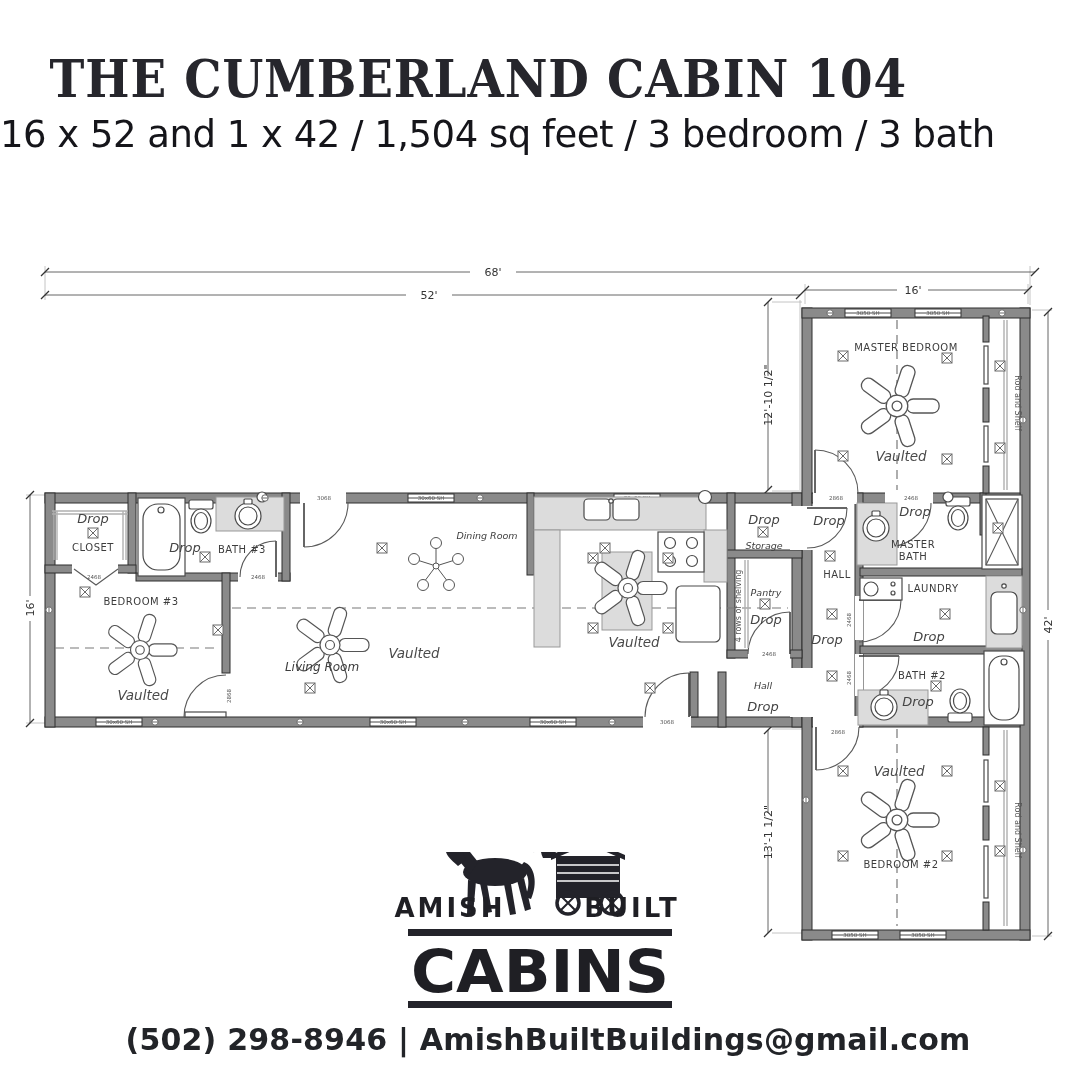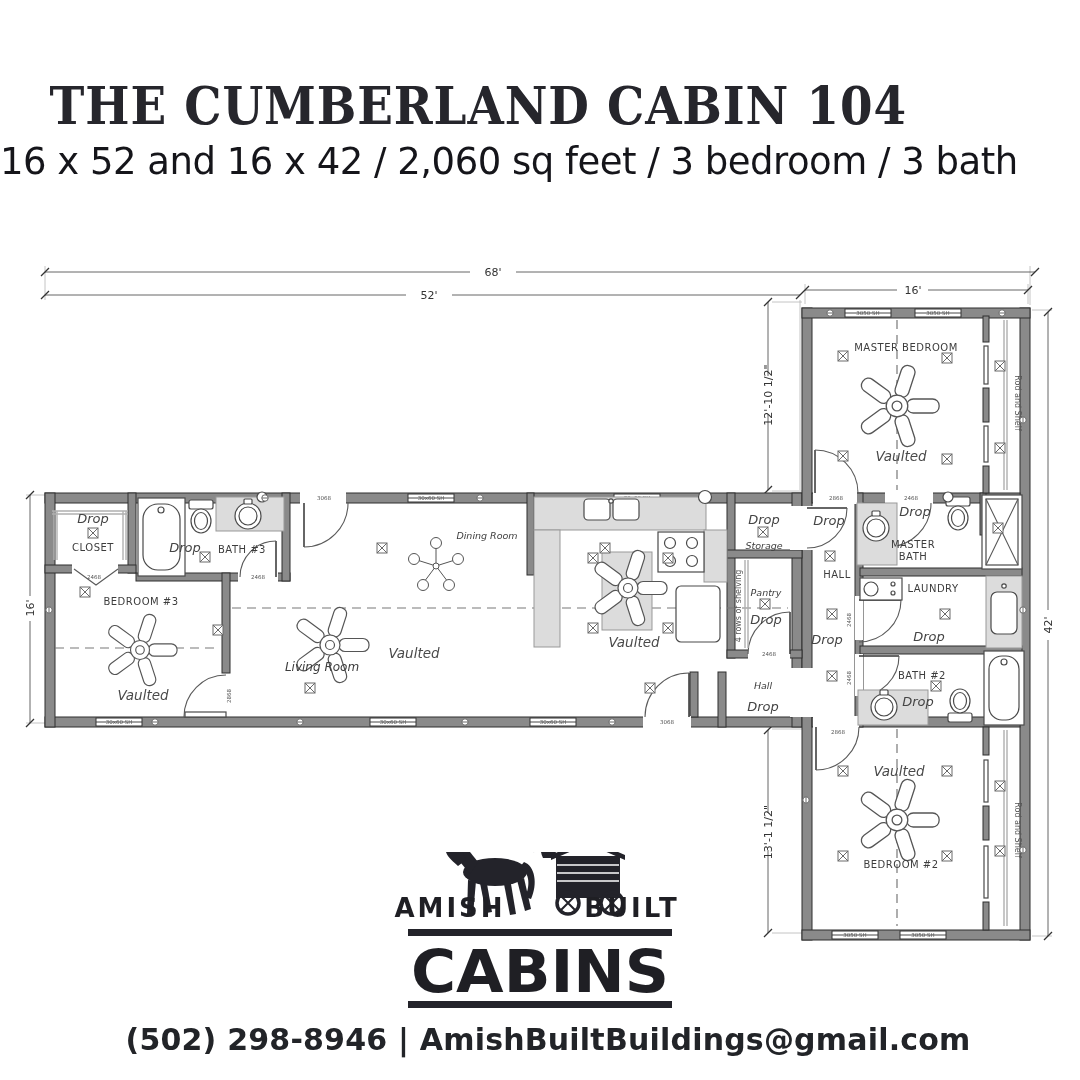--- a/index.html
+++ b/index.html
@@ -1,18 +1,18 @@
 <!DOCTYPE html>
 <html><head>
 <meta charset="utf-8">
 <style>
   html,body{margin:0;padding:0;background:#ffffff;}
   body{width:1080px;height:1080px;position:relative;overflow:hidden;
        font-family:"DejaVu Sans",sans-serif;color:#222;}
-  .header{position:absolute;top:52px;left:0;width:956px;text-align:center;margin-top:27px;}
+  .header{position:absolute;top:52px;left:0;width:956px;text-align:center;}
   .title{display:inline-block;font-family:"DejaVu Serif",serif;font-weight:bold;
          font-size:52px;line-height:1.05;color:#26262c;transform:scaleX(.9);
          letter-spacing:1px;white-space:nowrap;}
   .subtitle{margin-top:6px;font-family:"DejaVu Sans",sans-serif;font-size:37px;
             color:#15151a;letter-spacing:-0.5px;white-space:nowrap;}
   #plan{position:absolute;left:0;top:250px;}
   #logo{position:absolute;left:388px;top:852px;}
   .footer{position:absolute;top:1022px;left:8px;width:1080px;text-align:center;
           font-size:30px;font-weight:bold;color:#222428;letter-spacing:.2px;}
   
@@ -37,21 +37,21 @@
   .vtx{font-size:8px;fill:#555;text-anchor:middle;}
   
   .lg-small{font-size:26px;font-weight:bold;letter-spacing:3px;fill:#1f1f24;text-anchor:middle;}
   .lg-big{font-size:58px;font-weight:bold;fill:#1f1f24;}
 </style>
 </head>
 <body>
 
 <div class="header">
   <div class="title">THE CUMBERLAND CABIN 104</div>
-  <div class="subtitle">16 x 52 and 16 x 42 / 2,060 sq feet / 3 bedroom / 3 bath</div>
+  <div class="subtitle">16 x 52 and 1 x 42 / 1,504 sq feet / 3 bedroom / 3 bath</div>
 </div>
 
 <svg id="plan" width="1080" height="700" viewBox="0 250 1080 700">
   <defs>
     <g id="fan">
       <g stroke="#555" fill="#fff" stroke-width="1.2">
         <rect x="9" y="-6.5" width="30" height="13" rx="6"></rect>
         <rect x="9" y="-6.5" width="30" height="13" rx="6" transform="rotate(72)"></rect>
         <rect x="9" y="-6.5" width="30" height="13" rx="6" transform="rotate(144)"></rect>
         <rect x="9" y="-6.5" width="30" height="13" rx="6" transform="rotate(216)"></rect>

